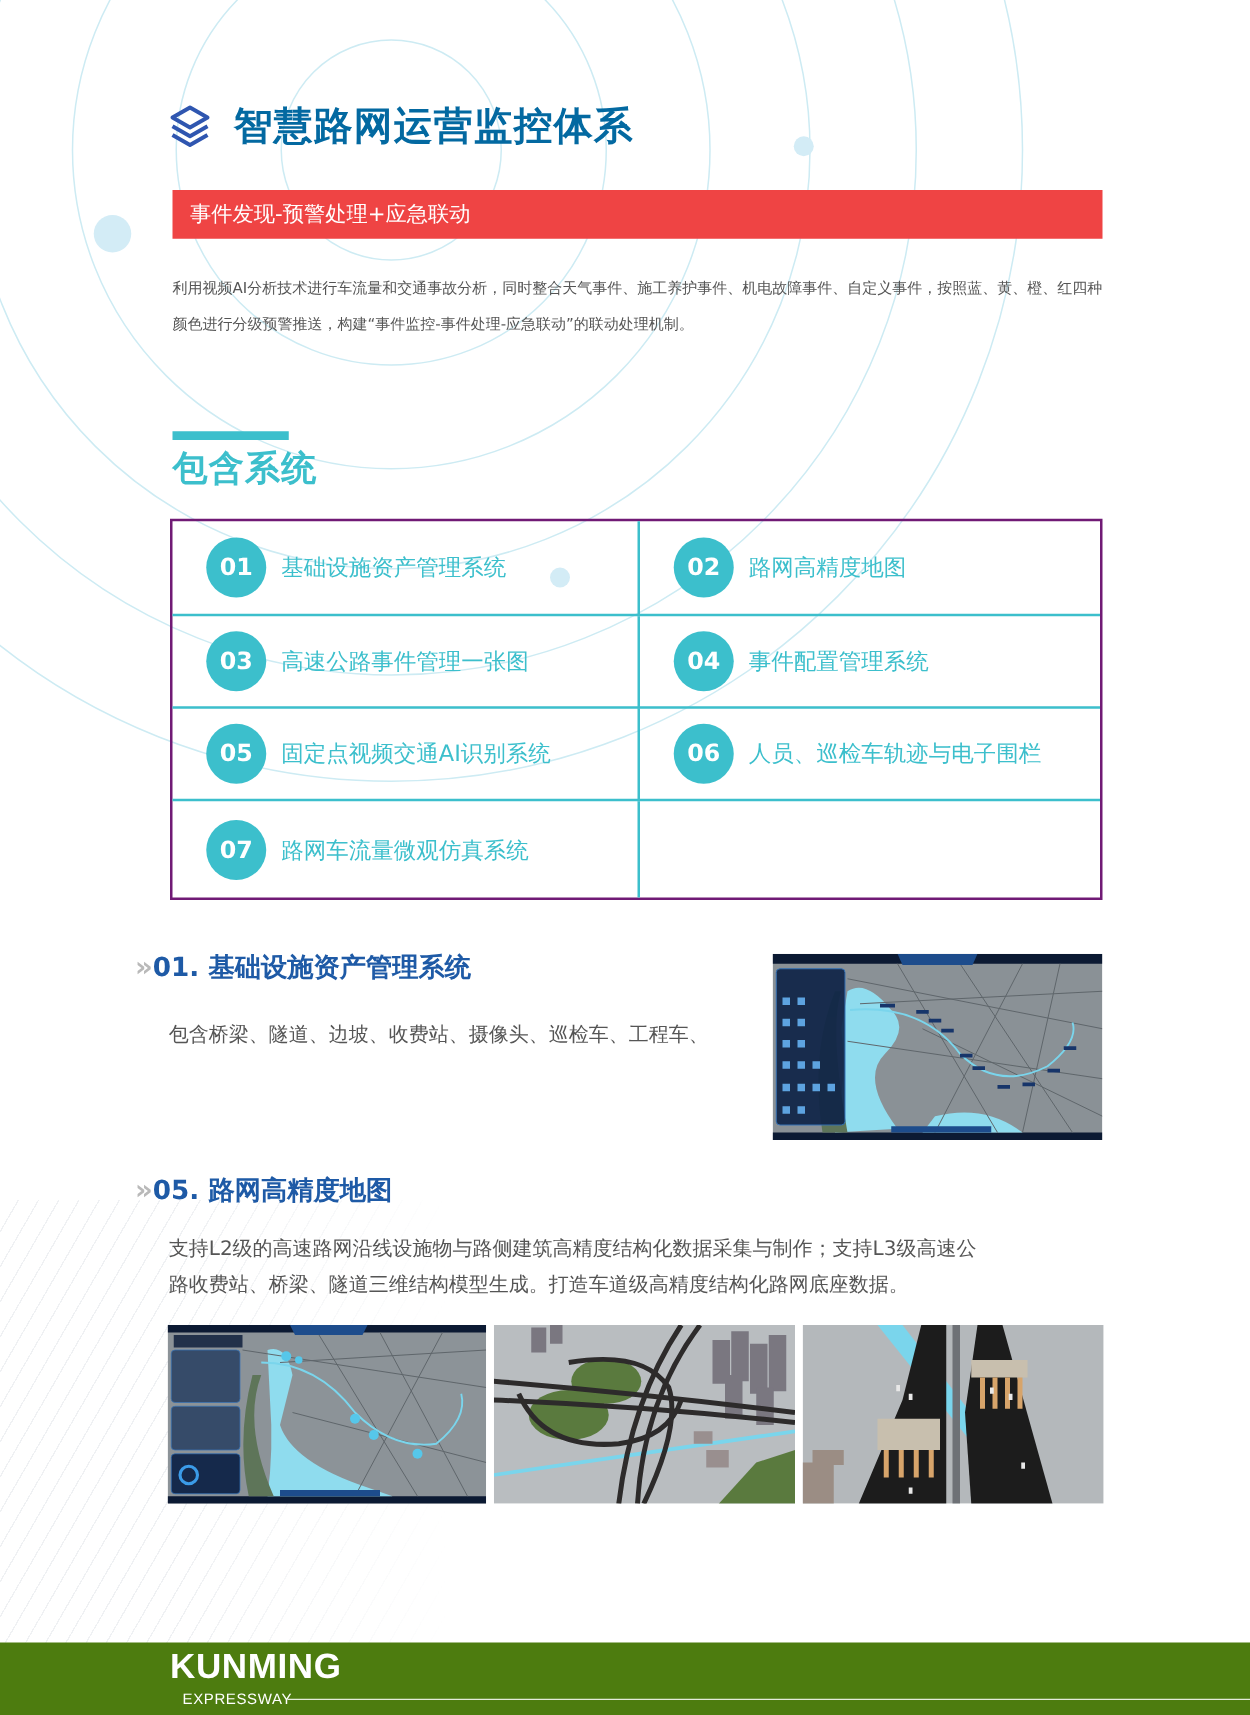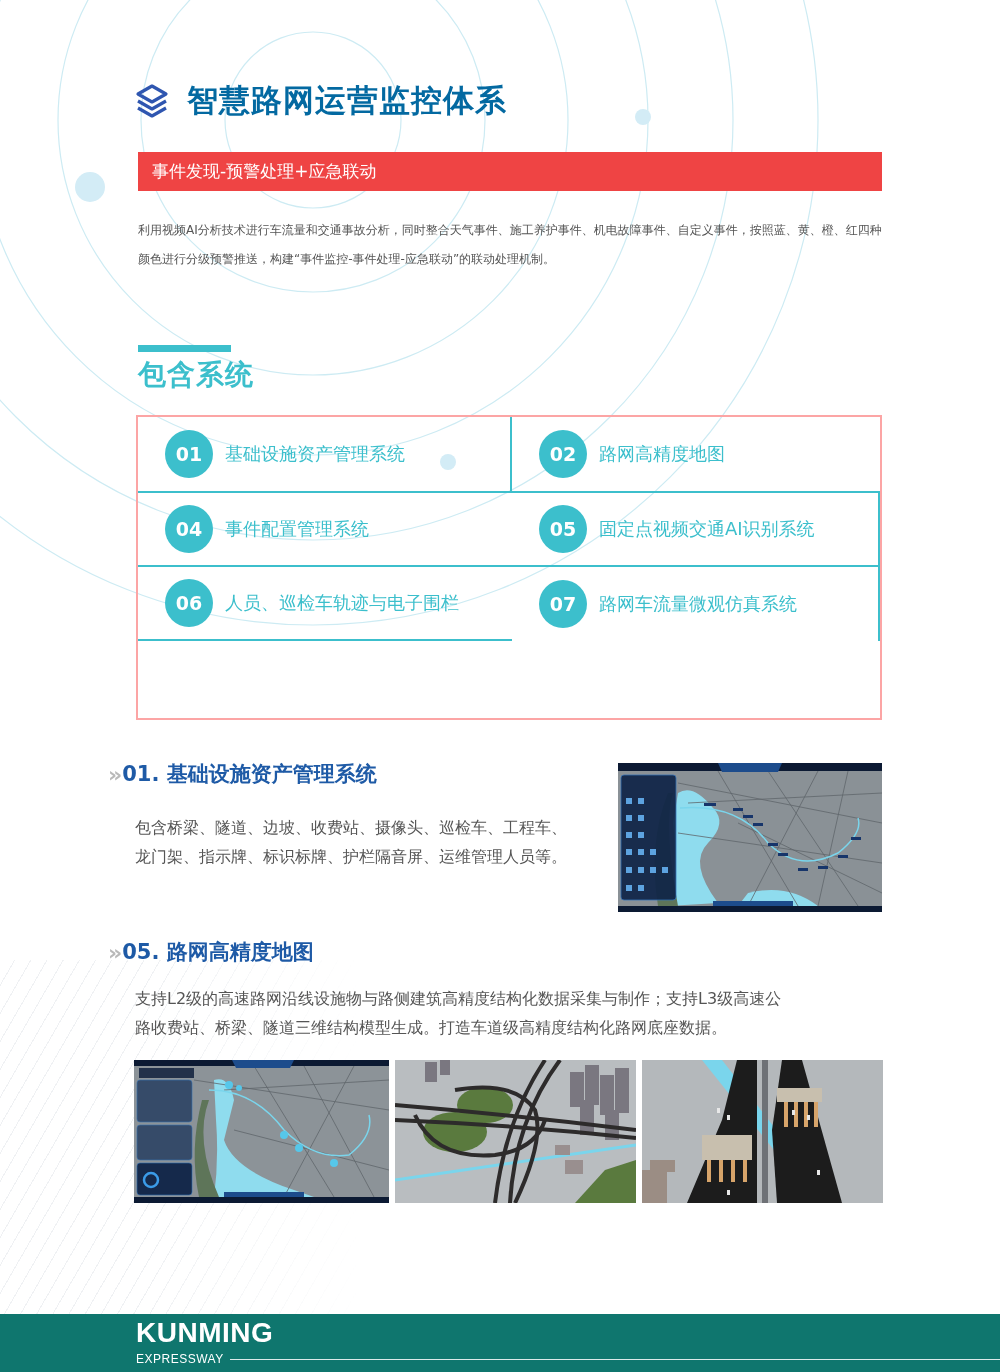--- a/index.html
+++ b/index.html
@@ -18,40 +18,40 @@
 
   .subtitle-bar { position: absolute; left: 138px; top: 152px; width: 744px; height: 39px; background: #ef4444;
     display: flex; align-items: center; padding-left: 14px; }
   .subtitle-bar span { color: #fff; font-size: 17px; }
 
   .intro { position: absolute; left: 138px; top: 216px; width: 748px; font-size: 12px; line-height: 28.5px; color: #555; }
 
   .section-accent { position: absolute; left: 138px; top: 345px; width: 93px; height: 7px; background: #3cbfcc; }
   .section-title { position: absolute; left: 138px; top: 356px; font-size: 28px; font-weight: bold; color: #3cbfcc; letter-spacing: 1px; }
 
-  .systems-grid { position: absolute; left: 136px; top: 415px; width: 746px; height: 305px; border: 2px solid #fca5a5;
+  .systems-grid { position: absolute; left: 136px; top: 415px; width: 746px; height: 305px; border: 2px solid #701a75;
     display: grid; grid-template-columns: 374px 1fr; grid-template-rows: 76px 74px 74px 1fr; }
   .cell { display: flex; align-items: center; padding-left: 27px; border-bottom: 2px solid #3cbfcc; }
   .cell.left { border-right: 2px solid #3cbfcc; }
   .cell.last { border-bottom: none; }
   .num { width: 48px; height: 48px; border-radius: 50%; background: #3cbfcc; color: #fff; font-weight: bold; font-size: 19px;
     display: flex; align-items: center; justify-content: center; margin-right: 12px; flex-shrink: 0; }
   .cell-label { font-size: 18px; color: #3cbfcc; }
 
   .feature-title { position: absolute; left: 108px; display: flex; align-items: center; }
   .chev { color: #b9b9b9; font-size: 22px; margin-right: 6px; letter-spacing: -6px; font-weight: bold; }
   .feature-title .t { font-size: 21px; font-weight: bold; color: #1e5aa6; }
   .feature-desc { position: absolute; left: 135px; font-size: 16px; line-height: 28.5px; color: #555; }
 
   .shot { position: absolute; overflow: hidden; }
   .shot svg { display: block; width: 100%; height: 100%; }
 
-  .footer { position: absolute; left: 0; top: 1314px; width: 1000px; height: 58px; background: #0f766e; }
+  .footer { position: absolute; left: 0; top: 1314px; width: 1000px; height: 58px; background: #4d7c0f; }
   .brand { position: absolute; left: 136px; top: 3px; color: #fff; font-size: 28px; font-weight: bold; letter-spacing: 0.5px; font-family: "Liberation Sans", sans-serif; }
-  .brand-sub { position: absolute; left: 136px; top: 38px; color: #fff; font-size: 12px; letter-spacing: 0.5px; font-family: "Liberation Sans", sans-serif; }
+  .brand-sub { position: absolute; left: 146px; top: 38px; color: #fff; font-size: 12px; letter-spacing: 0.5px; font-family: "Liberation Sans", sans-serif; }
   .brand-line { position: absolute; left: 230px; top: 45px; right: 0; height: 1px; background: rgba(255,255,255,0.85); }
 </style>
 </head>
 <body>
 
 <svg class="bg-rings" viewBox="0 0 1000 720">
   <g fill="none" stroke="#cdebf3" stroke-width="1.2">
     <circle cx="313" cy="120" r="88"></circle>
     <circle cx="313" cy="120" r="172"></circle>
     <circle cx="313" cy="120" r="255"></circle>
@@ -87,20 +87,24 @@
 
 <div class="systems-grid">
   <div class="cell left">
     <div class="num">01</div>
     <div class="cell-label">基础设施资产管理系统</div>
   </div>
   <div class="cell">
     <div class="num">02</div>
     <div class="cell-label">路网高精度地图</div>
   </div>
+  <div class="cell left">
+    <div class="num">03</div>
+    <div class="cell-label">高速公路事件管理一张图</div>
+  </div>
   <div class="cell">
     <div class="num">04</div>
     <div class="cell-label">事件配置管理系统</div>
   </div>
   <div class="cell left">
     <div class="num">05</div>
     <div class="cell-label">固定点视频交通AI识别系统</div>
   </div>
   <div class="cell">
     <div class="num">06</div>
@@ -112,21 +116,20 @@
   </div>
   <div class="cell last"></div>
 </div>
 
 <div class="feature-title" style="top:760px;">
   <span class="chev">»</span>
   <span class="t">01. 基础设施资产管理系统</span>
 </div>
 <div class="feature-desc" style="top:814px;">
   <div>包含桥梁、隧道、边坡、收费站、摄像头、巡检车、工程车、</div>
-  <div>龙门架、指示牌、标识标牌、护栏隔音屏、运维管理人员等。</div>
 </div>
 
 <div class="shot" style="left:618px; top:763px; width:264px; height:149px;">
   <svg viewBox="0 0 264 149" preserveAspectRatio="none">
     <rect width="264" height="149" fill="#8a9196"></rect>
     <rect x="0" y="0" width="264" height="8" fill="#0c1a33"></rect>
     <rect x="0" y="143" width="264" height="6" fill="#0c1a33"></rect>
     <path d="M60 30 Q75 20 95 45 Q110 60 90 80 Q70 100 100 140 L50 143 Q60 100 55 60 Z" fill="#8fdcee"></path>
     <path d="M130 130 Q170 120 200 143 L120 143 Z" fill="#8fdcee"></path>
     <g stroke="#5f666b" stroke-width="0.8" fill="none">

